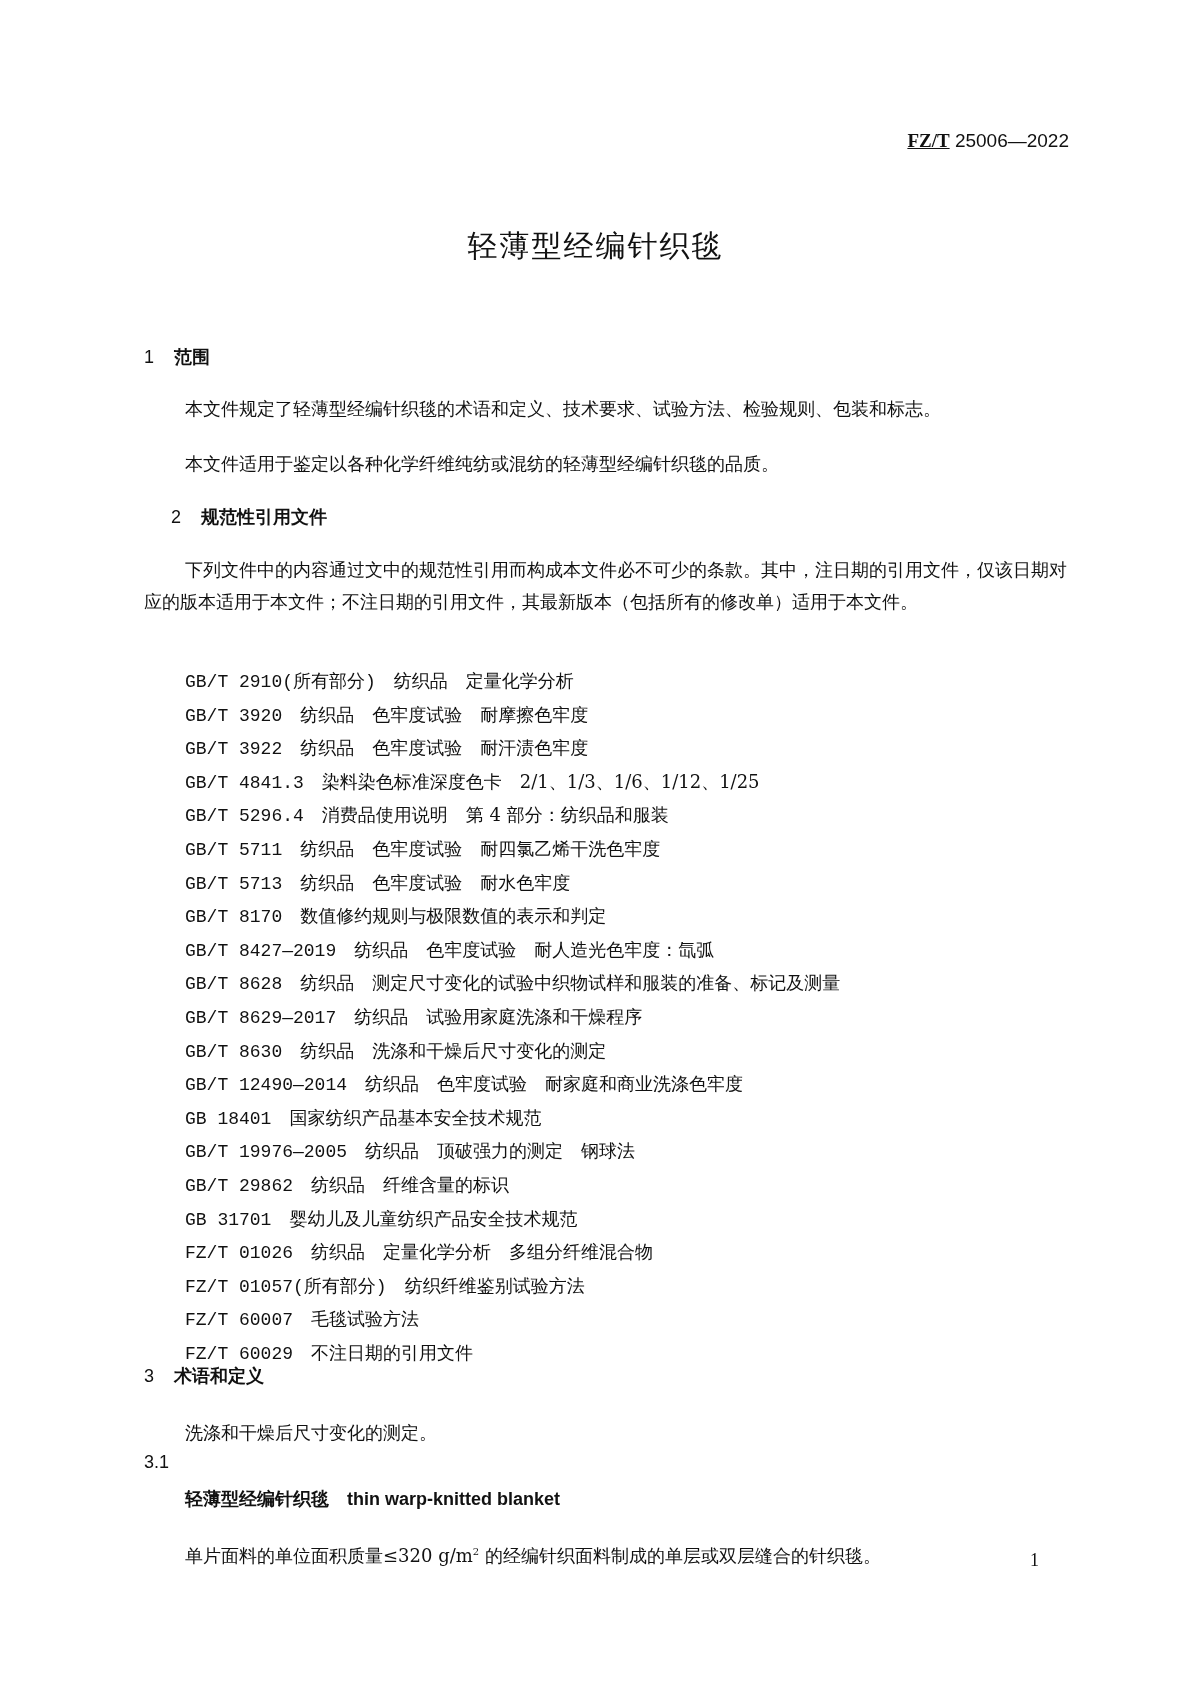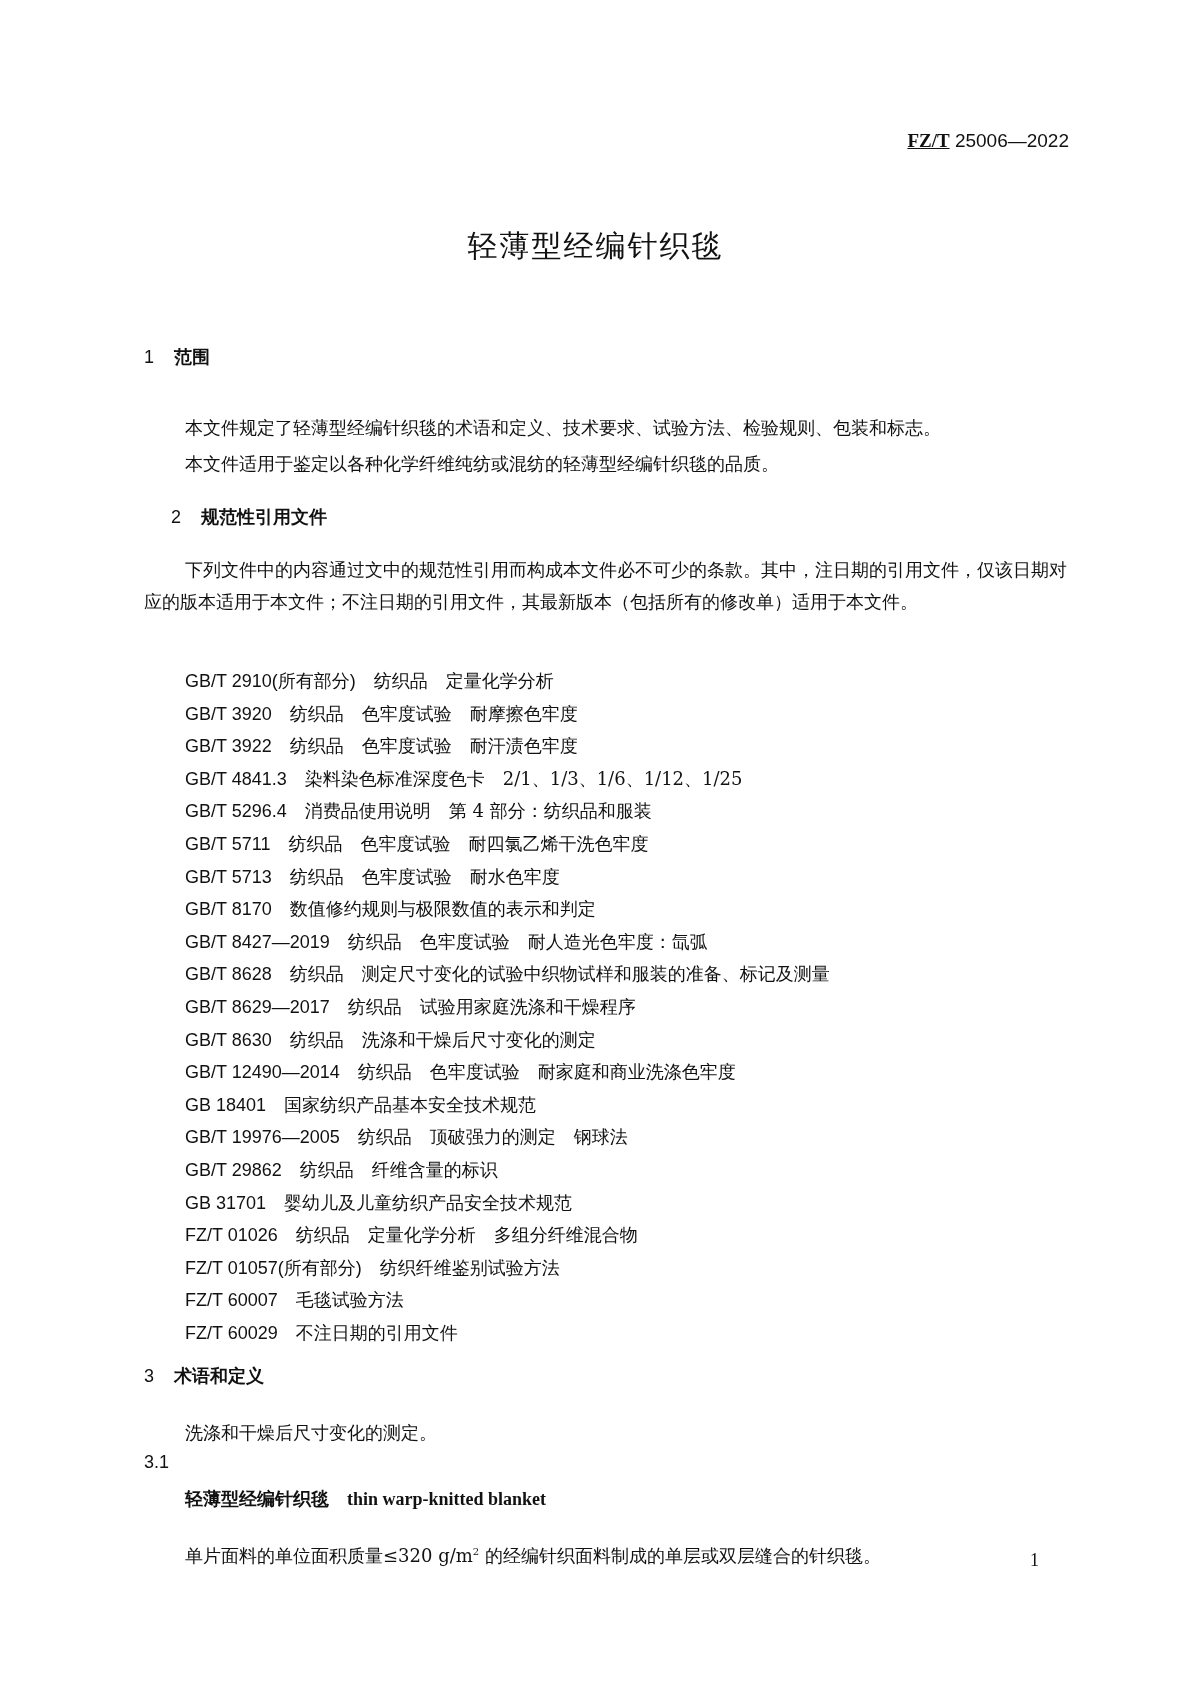--- a/index.html
+++ b/index.html
@@ -9,43 +9,43 @@
   .std-no { right:122px; top:130px; font-size:19px; font-family:"Liberation Sans",sans-serif; }
   .std-no .pre { font-family:"Liberation Serif",serif; font-weight:bold;text-decoration:underline; }
   .doc-title { left:0; width:1191px; text-align:center; top:226px; font-size:30px;
                font-family:"DejaVu Sans",sans-serif; letter-spacing:2px; }
   .sec-h { left:144px; font-size:18px; font-family:"DejaVu Sans",sans-serif; font-weight:bold; }
   .sec-h .num { display:inline-block; width:30px; font-weight:normal; font-family:"Liberation Sans",sans-serif; }
   .para { left:185px; font-size:18px; line-height:31.5px; }
   .para-wrap { left:144px; width:925px; font-size:18px; line-height:31.5px; white-space:normal; text-indent:41px; }
   .refs { left:185px; top:665px; font-size:18px; line-height:31.6px; }
   .ref-row { white-space:nowrap; }
-  .ref-code { font-family:Liberation Sans, sans-serif; }
+  .ref-code { font-family:Liberation Mono, monospace; }
   .ref-gap { display:inline-block; width:18px; }
   .term-no { left:144px; top:1452px; font-size:18px; font-family:"Liberation Sans",sans-serif; }
   .term { left:185px; top:1487px; font-size:18px; font-weight:bold; font-family:"DejaVu Sans",sans-serif; }
-  .term .en { font-family:Liberation Serif, serif; margin-left:18px;text-align:center; }
+  .term .en { font-family:Liberation Sans, sans-serif; margin-left:18px;text-align:center; }
   .def { left:185px; top:1519px; font-size:18px;margin-top:25px; }
   .def sup { font-size:10px; }
   .page-no { left:1030px; top:1550px; font-size:18px; font-family:"Liberation Serif",serif; }
 </style>
 </head>
 <body>
 
 <div class="abs std-no">
   <span class="pre">FZ/T</span>
   <span>25006—2022</span>
 </div>
 
 <div class="abs doc-title">轻薄型经编针织毯</div>
 
 <div class="abs sec-h" style="top:345px;">
   <span class="num">1</span><span>范围</span>
 </div>
-<div class="abs para" style="top:412px;">本文件规定了轻薄型经编针织毯的术语和定义、技术要求、试验方法、检验规则、包装和标志。</div>
+<div class="abs para" style="top:393px;">本文件规定了轻薄型经编针织毯的术语和定义、技术要求、试验方法、检验规则、包装和标志。</div>
 <div class="abs para" style="top:448px;text-align:right;">本文件适用于鉴定以各种化学纤维纯纺或混纺的轻薄型经编针织毯的品质。</div>
 
 <div class="abs sec-h" style="top:505px;margin-left:27px;">
   <span class="num">2</span><span>规范性引用文件</span>
 </div>
 <div class="abs para-wrap" style="top:554px;">下列文件中的内容通过文中的规范性引用而构成本文件必不可少的条款。其中，注日期的引用文件，仅该日期对应的版本适用于本文件；不注日期的引用文件，其最新版本（包括所有的修改单）适用于本文件。</div>
 
 <div class="abs refs">
   <div class="ref-row"><span class="ref-code">GB/T 2910(所有部分)</span><span class="ref-gap"></span><span>纺织品　定量化学分析</span></div>
   <div class="ref-row"><span class="ref-code">GB/T 3920</span><span class="ref-gap"></span><span>纺织品　色牢度试验　耐摩擦色牢度</span></div>

